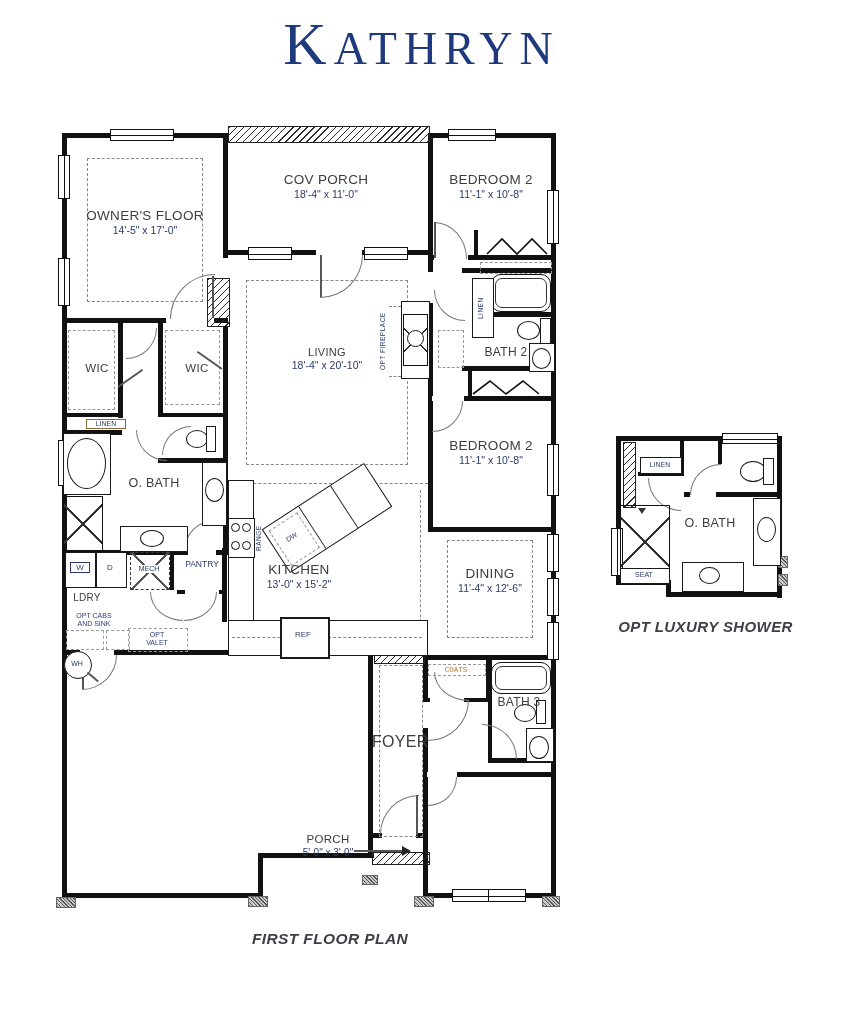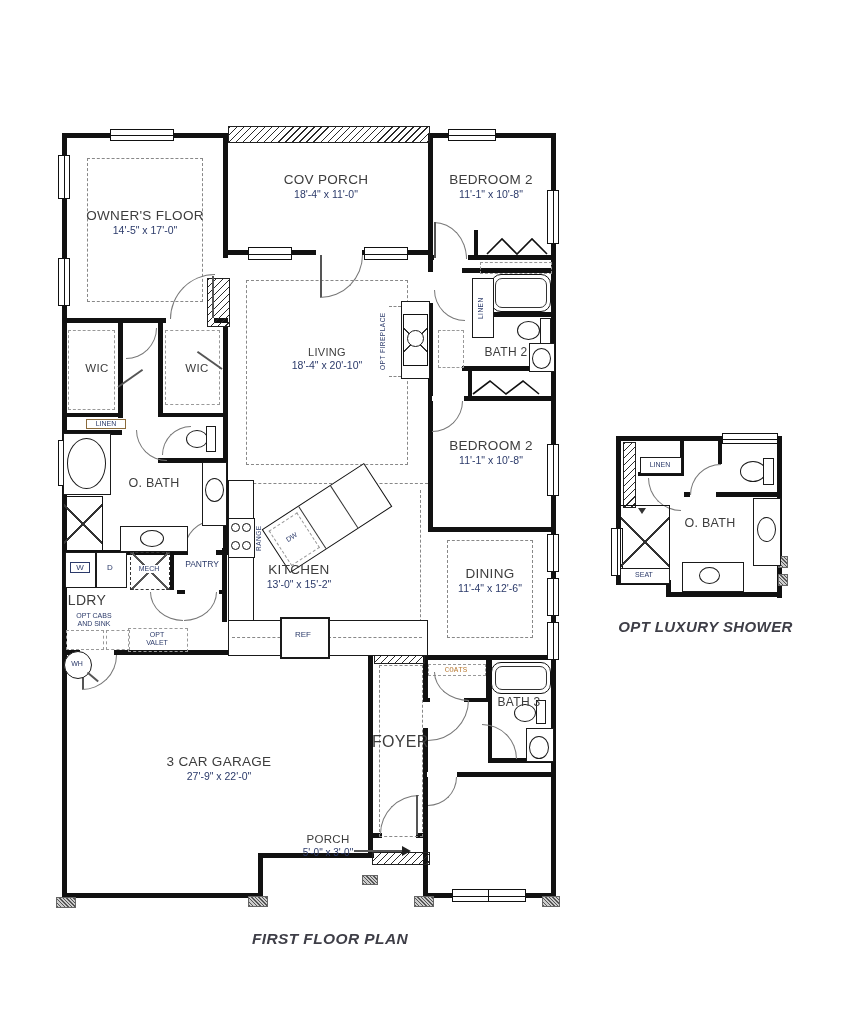--- a/index.html
+++ b/index.html
@@ -50,20 +50,21 @@
   .burner{position:absolute;width:7px;height:7px;border:1px solid #111;border-radius:50%;background:#fff;}
   .island{position:absolute;border:1.5px solid #111;background:#fff;transform:rotate(-33deg);}
   .island .div1,.island .div2{position:absolute;top:0;bottom:0;border-left:1px solid #333;}
   .tri{position:absolute;width:0;height:0;border-left:4px solid transparent;border-right:4px solid transparent;border-top:6px solid #333;}
 </style>
 </head>
 <body>
 
 <div class="stage">
 
+  <div class="title">Kathryn</div>
 
   <div class="w" style="left:62px;top:133px;width:5px;height:765px"></div>
   <div class="w" style="left:62px;top:133px;width:166px;height:5px"></div>
   <div class="w" style="left:223px;top:133px;width:5px;height:125px"></div>
   <div class="w" style="left:62px;top:318px;width:104px;height:5px"></div>
   <div class="w" style="left:214px;top:318px;width:14px;height:5px"></div>
   <div class="w" style="left:428px;top:133px;width:128px;height:5px"></div>
   <div class="w" style="left:428px;top:133px;width:5px;height:127px"></div>
   <div class="w" style="left:551px;top:133px;width:5px;height:765px"></div>
   <div class="w" style="left:228px;top:250px;width:202px;height:5px"></div>
@@ -288,27 +289,23 @@
   </div>
   <div class="rl" style="left:240px;top:562px;width:118px">
     <div class="nm">KITCHEN</div>
     <div class="dm">13'-0" x 15'-2"</div>
   </div>
   <div class="rl" style="left:443px;top:566px;width:94px">
     <div class="nm">DINING</div>
     <div class="dm">11'-4" x 12'-6"</div>
   </div>
   <div class="rl" style="left:64px;top:592px;width:46px">
-    <div class="nm" style="font-size:14px">LDRY</div>
+    <div class="nm" style="font-size:10px">LDRY</div>
   </div>
   <div class="sm" style="left:180px;top:560px;width:44px;font-size:8.5px">PANTRY</div>
-  <div class="rl" style="left:140px;top:754px;width:158px">
-    <div class="nm">3 CAR GARAGE</div>
-    <div class="dm">27'-9" x 22'-0"</div>
-  </div>
   <div class="rl" style="left:372px;top:732px;width:52px">
     <div class="nm" style="font-size:16px">FOYER</div>
   </div>
   <div class="rl" style="left:490px;top:695px;width:58px">
     <div class="nm" style="font-size:12px">BATH 3</div>
   </div>
   <div class="rl" style="left:294px;top:833px;width:68px">
     <div class="nm" style="font-size:11.5px">PORCH</div>
     <div class="dm" style="font-size:10px">5'-0" x 3'-0"</div>
   </div>

